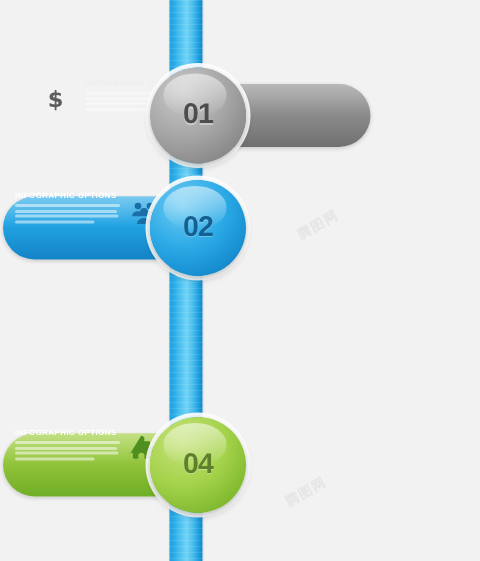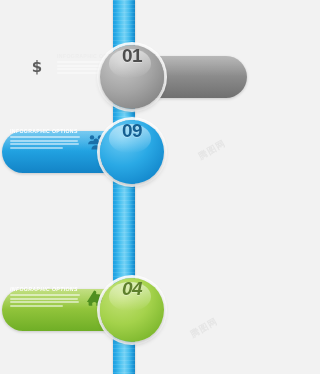--- a/index.html
+++ b/index.html
@@ -66,21 +66,21 @@
 
   
   .ico{position:absolute;top:11px;width:20px;height:20px;}
   .row.right .ico{left:27px;}
   .row.left  .ico{left:86px;}
 
   
   .circle{
     position:absolute;top:0;left:100px;width:64px;height:64px;
     border-radius:50%;
-    display:flex;justify-content:center;
+    display:flex;align-items:center;justify-content:center;
     box-shadow:0 2px 5px rgba(0,0,0,.25), 0 0 0 3px rgba(255,255,255,.92);
   }
   .circle span{
     font-size:19px;font-weight:bold;letter-spacing:-.5px;
     position:relative;z-index:3;
   }
   .circle .hl{
     content:"";position:absolute;left:14%;top:7%;width:66%;height:44%;
     border-radius:50%;
     background:linear-gradient(to bottom,rgba(255,255,255,.55),rgba(255,255,255,0));
@@ -181,26 +181,26 @@
       <h4>INFOGRAPHIC OPTIONS</h4>
       <span class="lines">
         <i></i>
           <i></i>
         <i></i>
           <i></i>
       </span>
     </div>
     <div class="circle">
       <div class="hl"></div>
-      <span>09</span>
+      <span>02</span>
     </div>
   </div>
 
 
-  <div class="row left r4" style="top:278px;font-style:italic;">
+  <div class="row left r4" style="top:278px;">
     <div class="bar">
       <div class="gloss"></div>
     </div>
     <div class="ico">
       <svg viewBox="0 0 20 20" aria-hidden="true" fill="currentColor">
         <path d="M8.1 1.5c1.2 0 2.2 0.9 2.2 2 0 0.4-0.2 0.8-0.2 1.1 0 0.4 0.3 0.6 0.7 0.6h2.4
                  c0.5 0 0.8 0.3 0.8 0.8v2.3c0 0.4 0.2 0.7 0.6 0.7 0.3 0 0.7-0.3 1.1-0.3
                  1.2 0 2.1 1 2.1 2.2s-0.9 2.2-2.1 2.2c-0.4 0-0.8-0.2-1.1-0.2-0.4 0-0.6 0.3-0.6 0.7v2.4
                  c0 0.5-0.3 0.8-0.8 0.8h-2.3c-0.4 0-0.7-0.3-0.7-0.6 0-0.4 0.3-0.8 0.3-1.2
                  0-1.2-1-2.1-2.2-2.1s-2.2 0.9-2.2 2.1c0 0.4 0.3 0.8 0.3 1.2 0 0.3-0.3 0.6-0.7 0.6h-2.3

